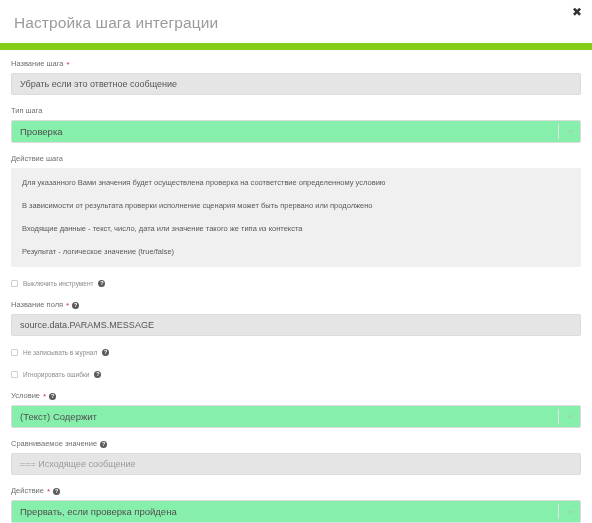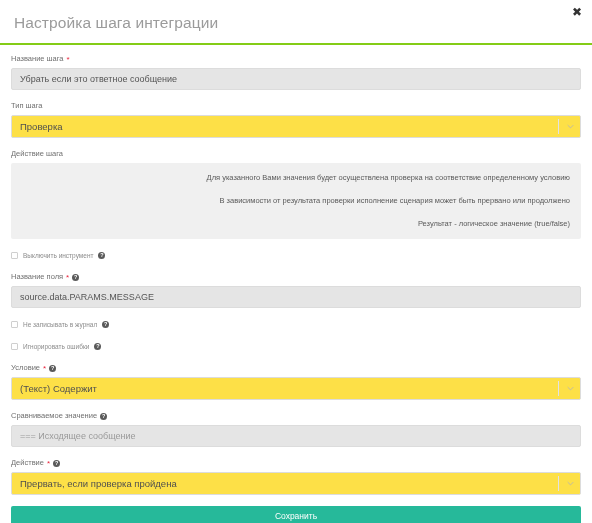--- a/index.html
+++ b/index.html
@@ -34,21 +34,21 @@
     line-height: 16px;
     text-align: center;
     font-size: 12px;
     font-weight: bold;
     color: #333333;
     cursor: pointer;
     user-select: none;
   }
   .modal-header {
     padding: 14px 14px 11px 14px;
-    border-bottom: 2px solid #84cc16;
+    border-bottom: 7px solid #84cc16;
   }
   .modal-title {
     font-size: 15.5px;
     font-weight: 400;
     color: #9b9b9b;
     letter-spacing: 0.1px;
     line-height: 18px;
   }
 
   
@@ -114,21 +114,21 @@
     position: relative;
     width: 100%;
     height: 23px;
   }
   .select-box {
     box-sizing: border-box;
     width: 100%;
     height: 23px;
     border: 1px solid #dcdcdc;
     border-radius: 2px;
-    background: #fde047;
+    background: #86efac;
     font-size: 9.5px;
     color: #4f4f4f;
     padding: 0 32px 0 8px;
     line-height: 21px;
     cursor: pointer;
     white-space: nowrap;
     overflow: hidden;
   }
   .select-sep {
     position: absolute;
@@ -147,21 +147,20 @@
     pointer-events: none;
   }
   .chevron svg { display: block; }
 
   
   .desc-panel {
     background: #f0f0f0;
     border-radius: 2px;
     padding: 9px 11px 10px 11px;
     margin-bottom: 10px;
-    text-align: right;
   }
   .desc-line {
     font-size: 7.5px;
     color: #595959;
     line-height: 11px;
     margin-bottom: 12px;
   }
   .desc-line:last-child { margin-bottom: 0; }
 
   
@@ -243,20 +242,21 @@
       </div>
     </div>
 
     <div class="field">
       <div class="field-label">
         <span>Действие шага</span>
       </div>
       <div class="desc-panel">
         <div class="desc-line">Для указанного Вами значения будет осуществлена проверка на соответствие определенному условию</div>
         <div class="desc-line">В зависимости от результата проверки исполнение сценария может быть прервано или продолжено</div>
+        <div class="desc-line">Входящие данные - текст, число, дата или значение такого же типа из контекста</div>
         <div class="desc-line">Результат - логическое значение (true/false)</div>
       </div>
     </div>
 
     <div class="check-row">
       <span class="checkbox"></span>
       <span class="check-label">Выключить инструмент</span>
       <span class="help-icon">?</span>
     </div>
 

